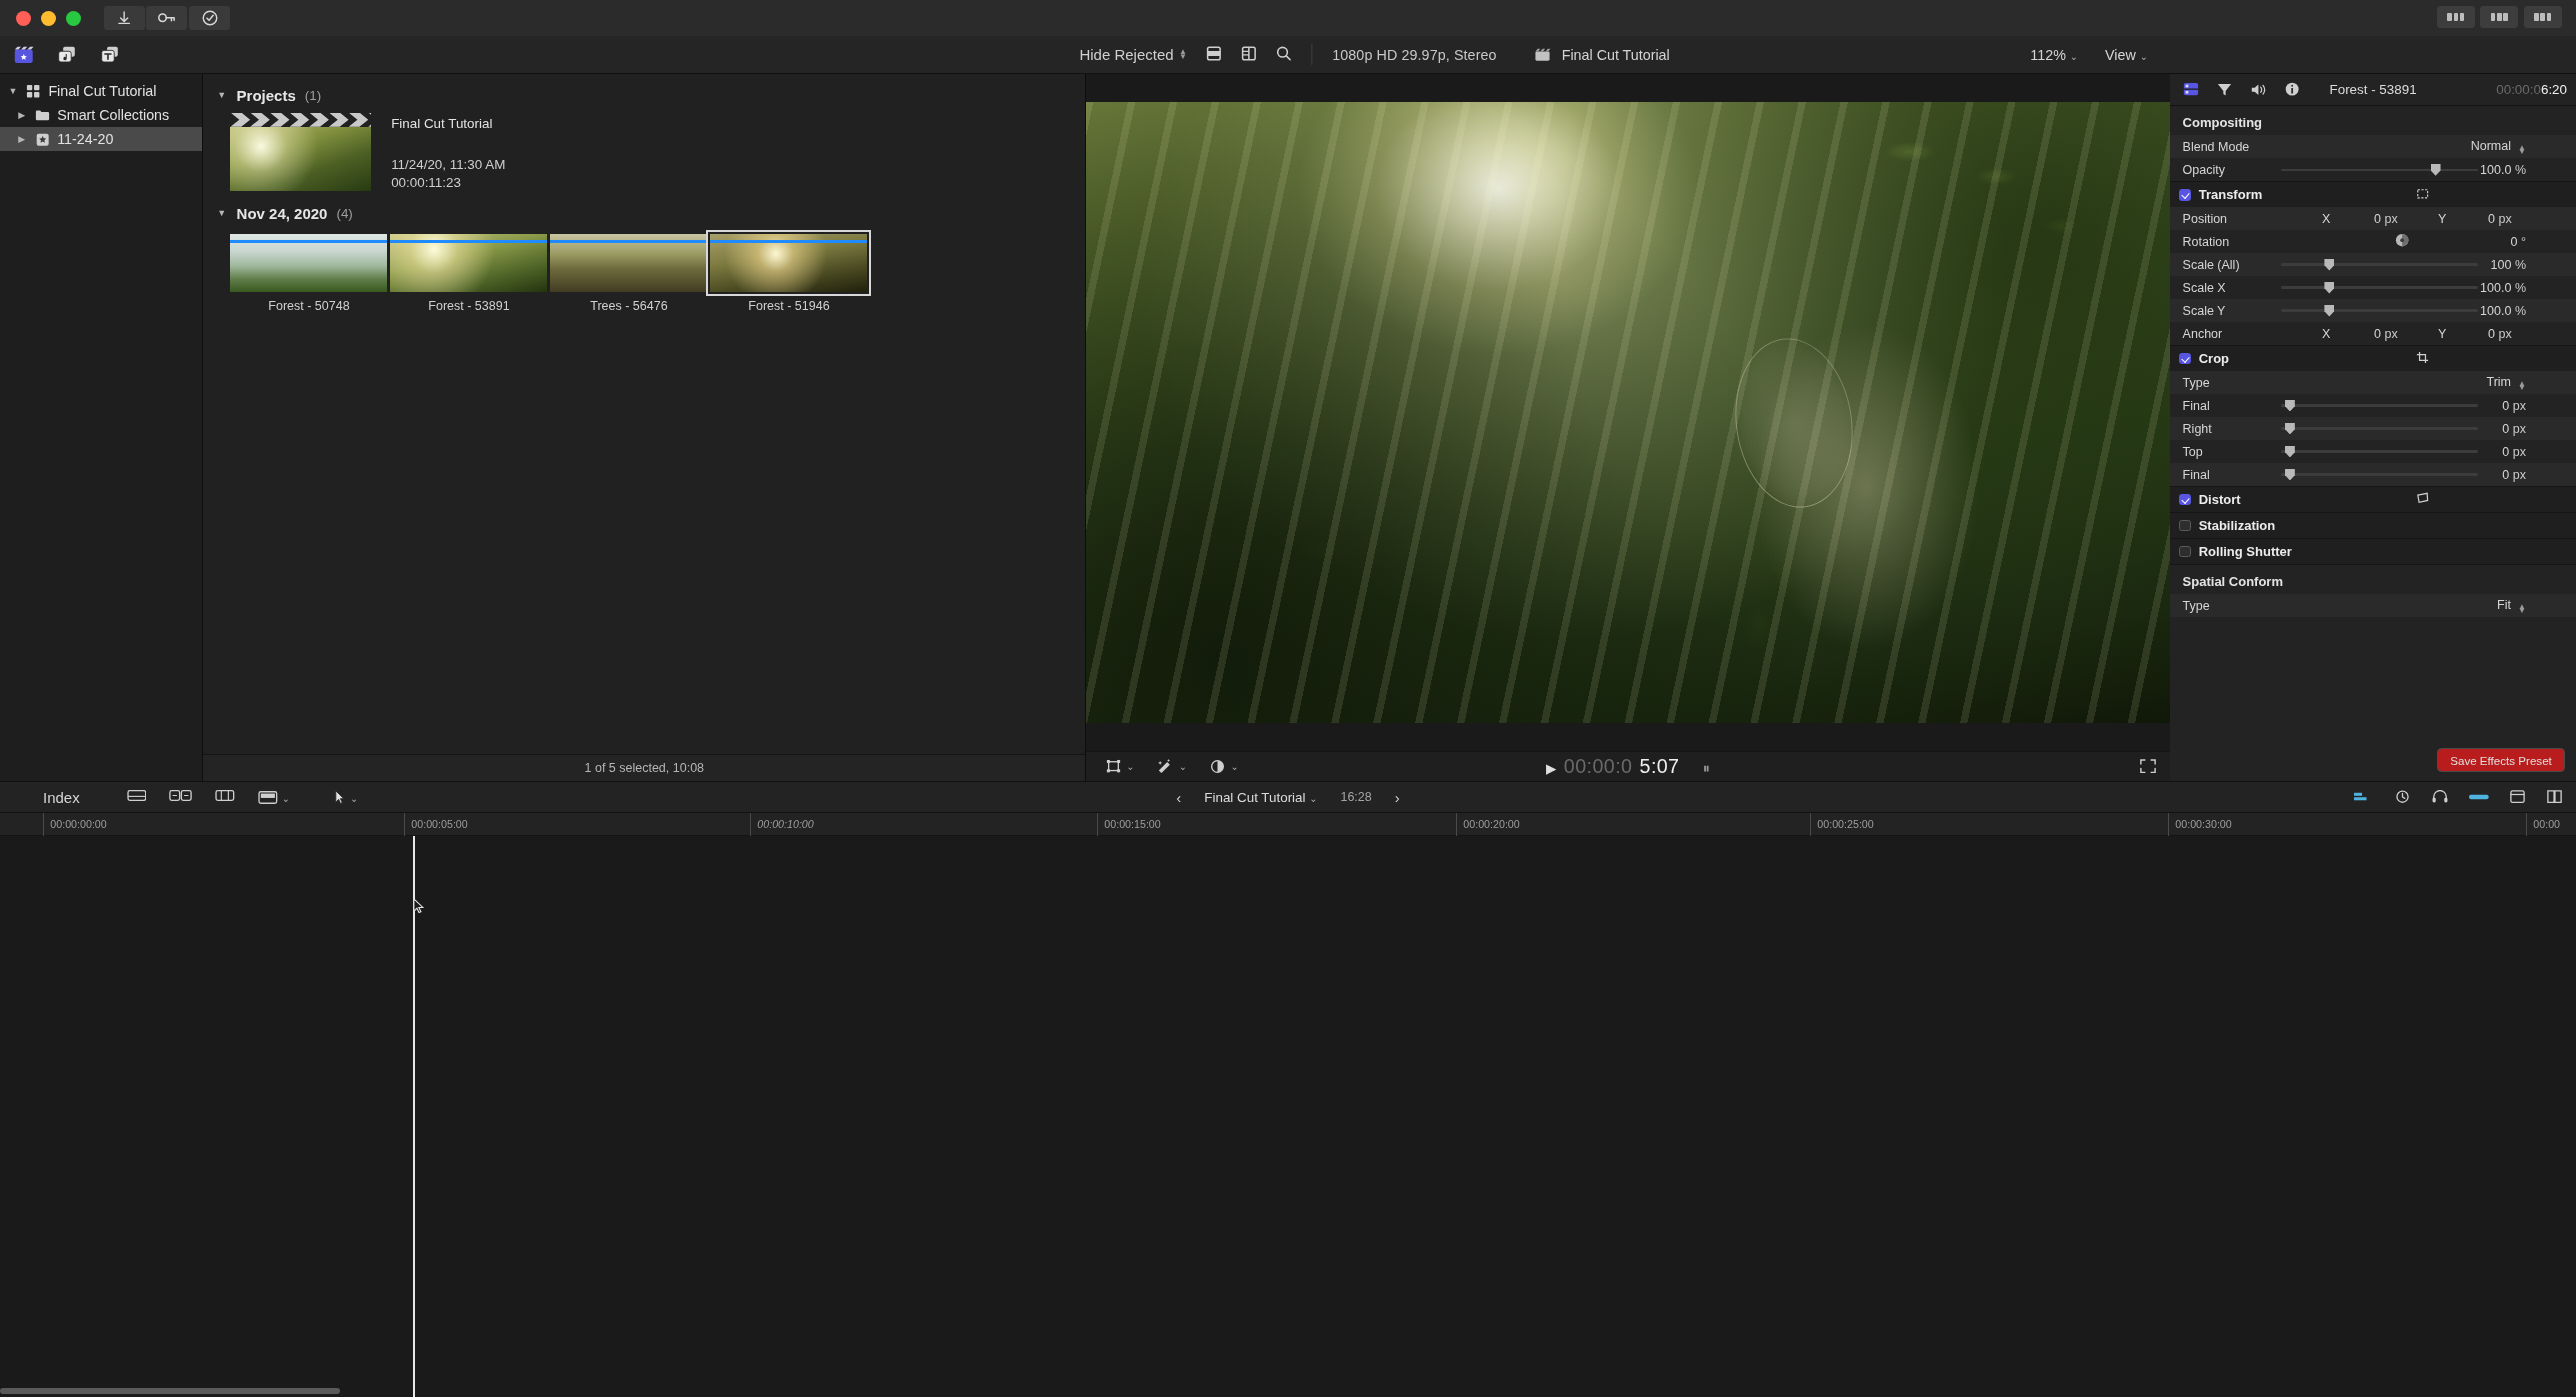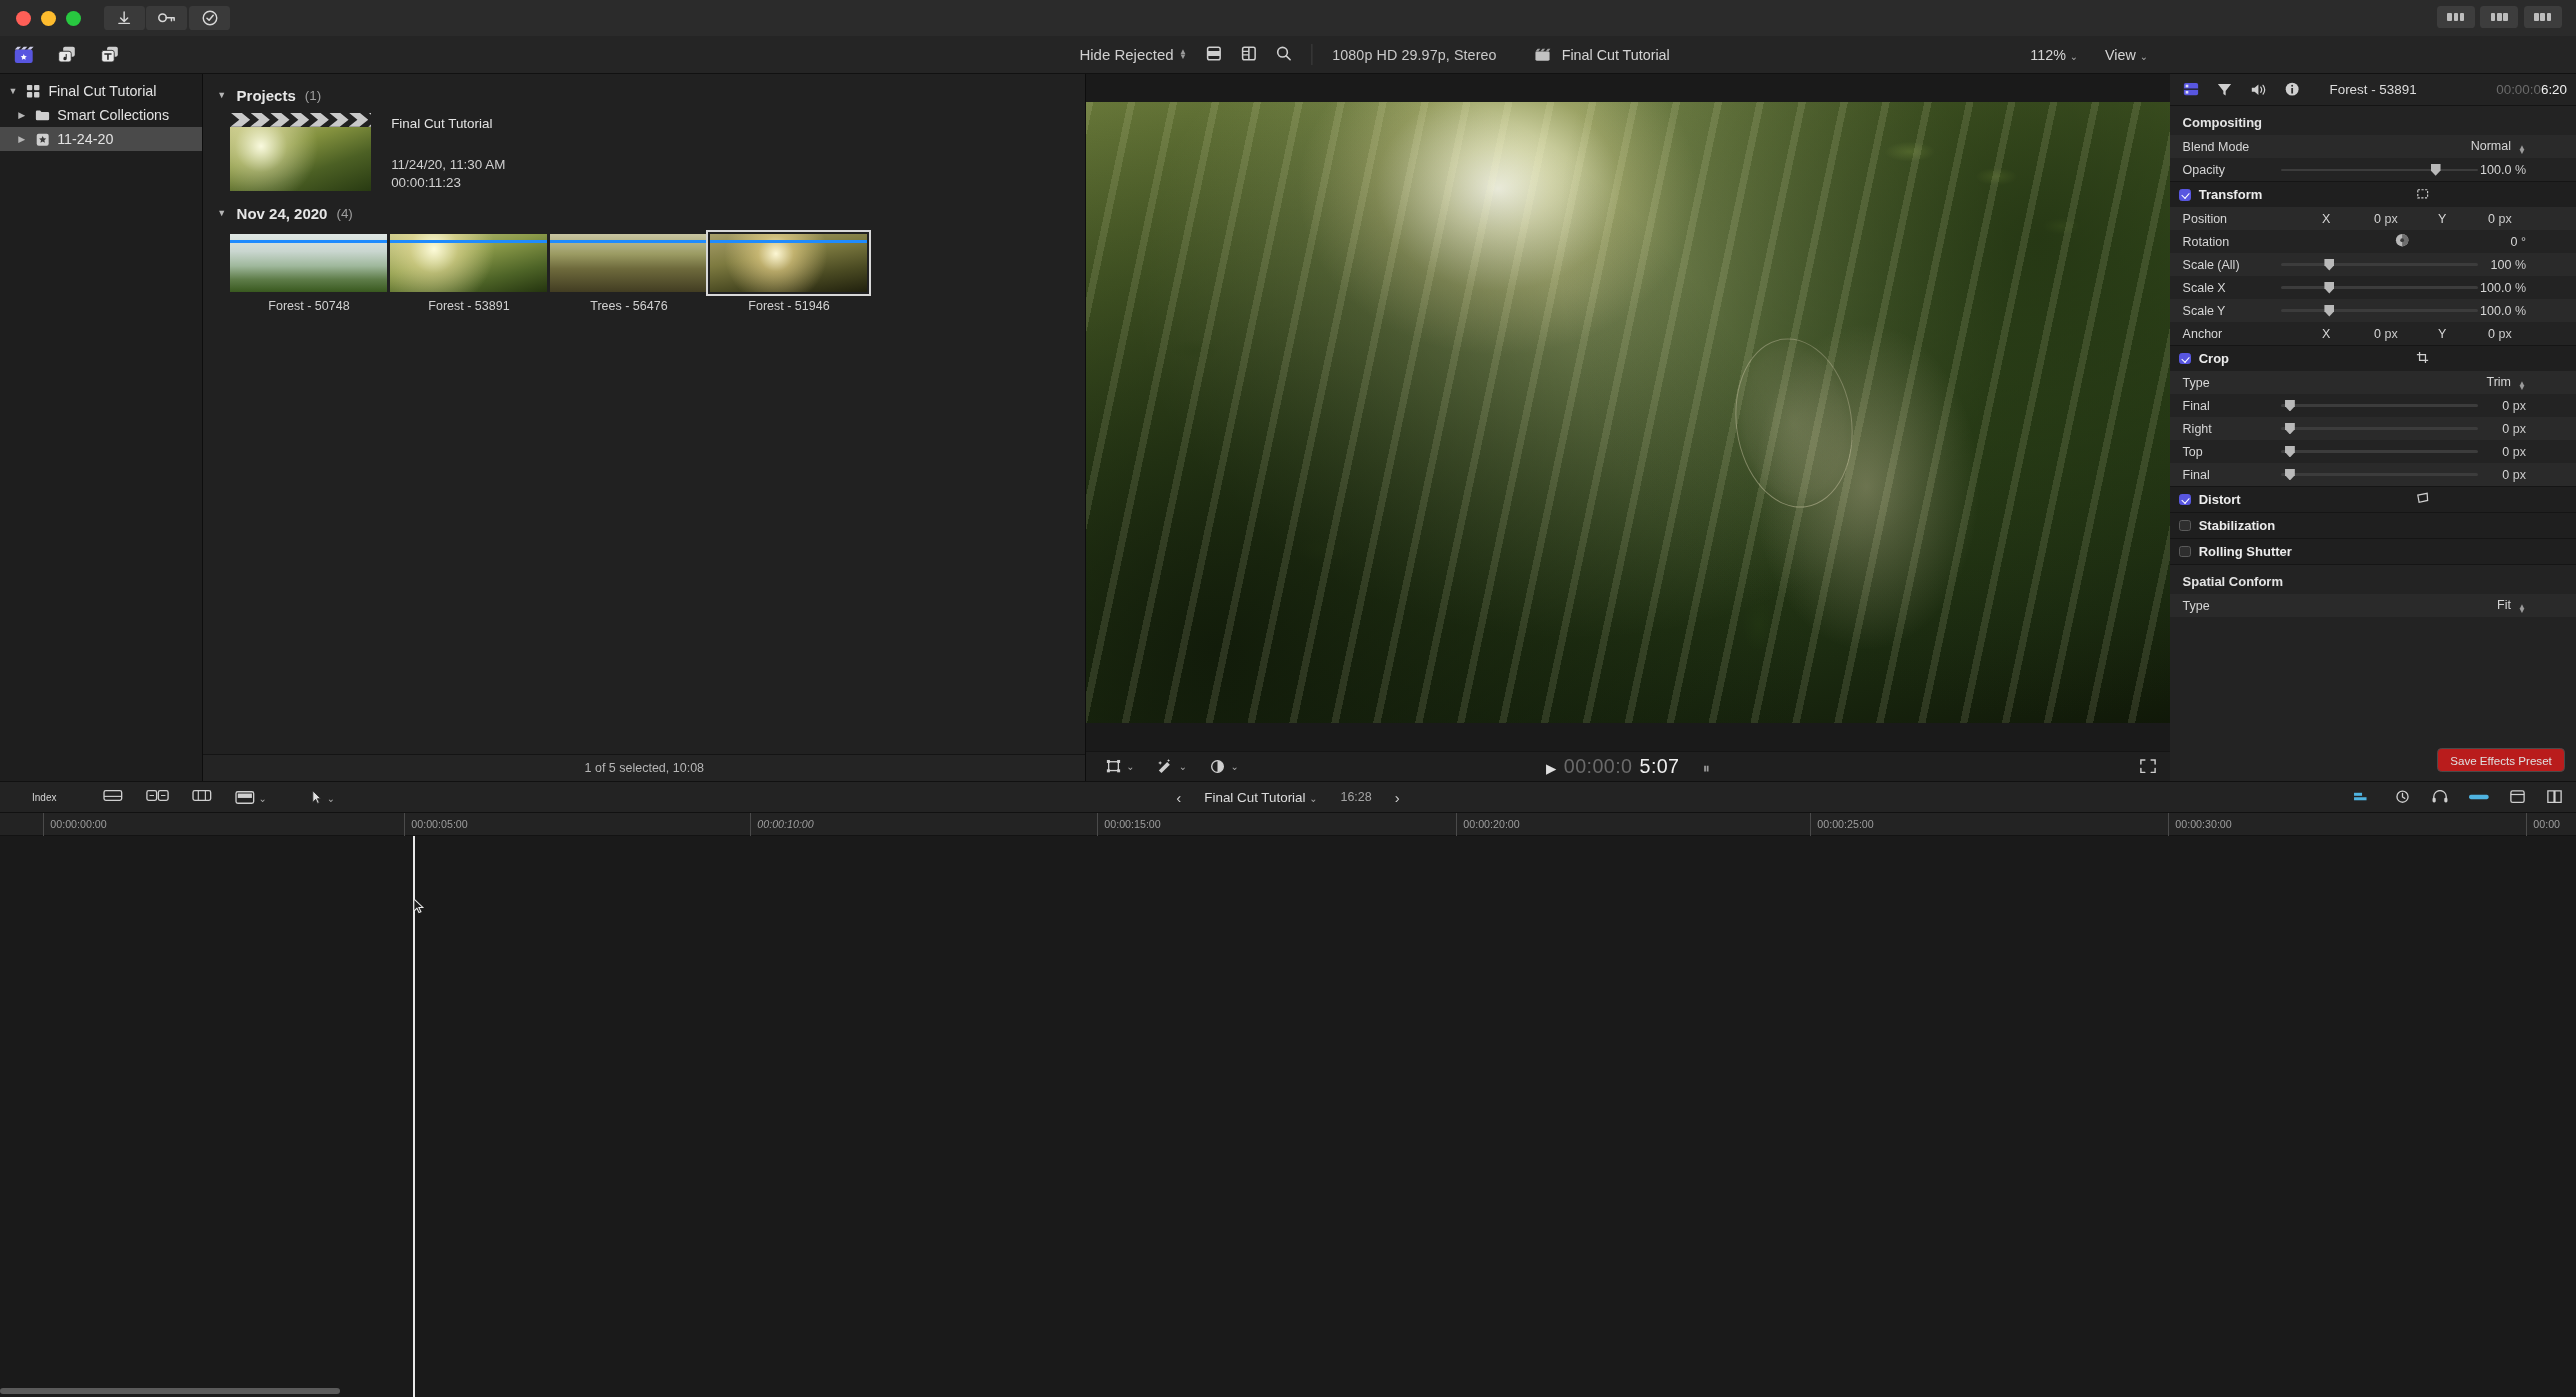--- a/index.html
+++ b/index.html
@@ -212,21 +212,21 @@
   .save-preset {
     position: absolute; bottom: 9px; right: 10.7px; background: #b91c1c; border: 0.9px solid #4a4a4a;
     border-radius: 4.5px; padding: 4.5px 12.5px; font-size: 11.6px; color: #e0e0e0;
   }
 
   
   .tl-toolbar {
     height: 32px; flex: 0 0 32px; background: #232323; display: flex; align-items: center;
     position: relative; border-top: 0.9px solid #111; border-bottom: 0.9px solid #111;
   }
-  .tl-index { font-size: 10px; color: #d5d5d5; padding-left: 32px; }
+  .tl-index { font-size: 15px; color: #d5d5d5; padding-left: 43px; }
   .tl-tools { display: flex; align-items: center; gap: 23px; margin-left: 47px; }
   .tl-center {
     position: absolute; left: 50%; transform: translateX(-50%); display: flex; align-items: center; gap: 23px;
     font-size: 13.4px; color: #dcdcdc;
   }
   .tl-dur { color: #a5a5a5; font-size: 12.5px; }
   .tl-right { position: absolute; right: 14.3px; display: flex; align-items: center; gap: 21.5px; }
 
   .ruler {
     height: 23px; flex: 0 0 23px; background: #232323; position: relative;

